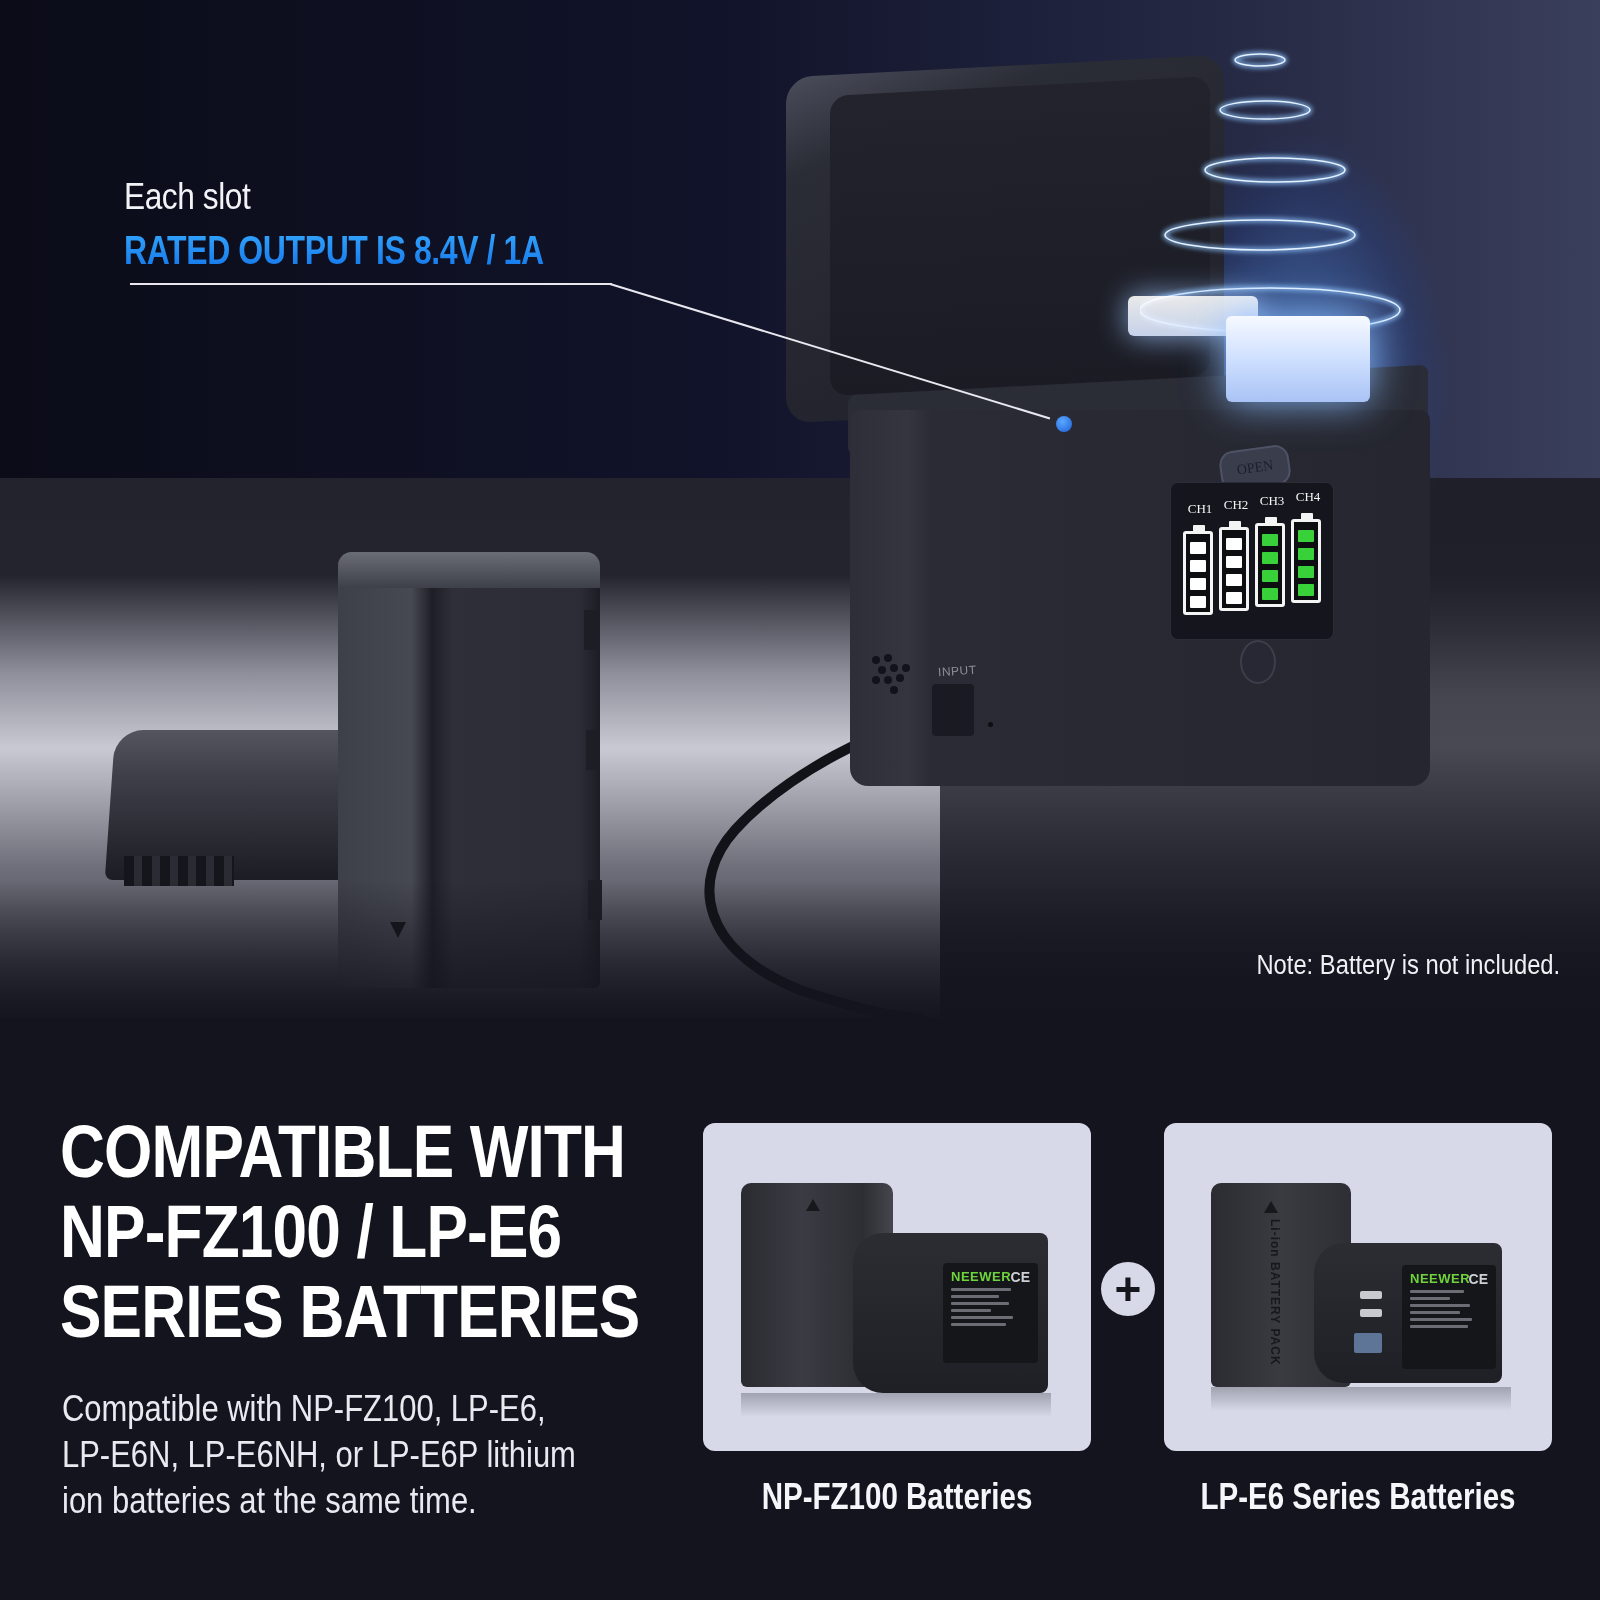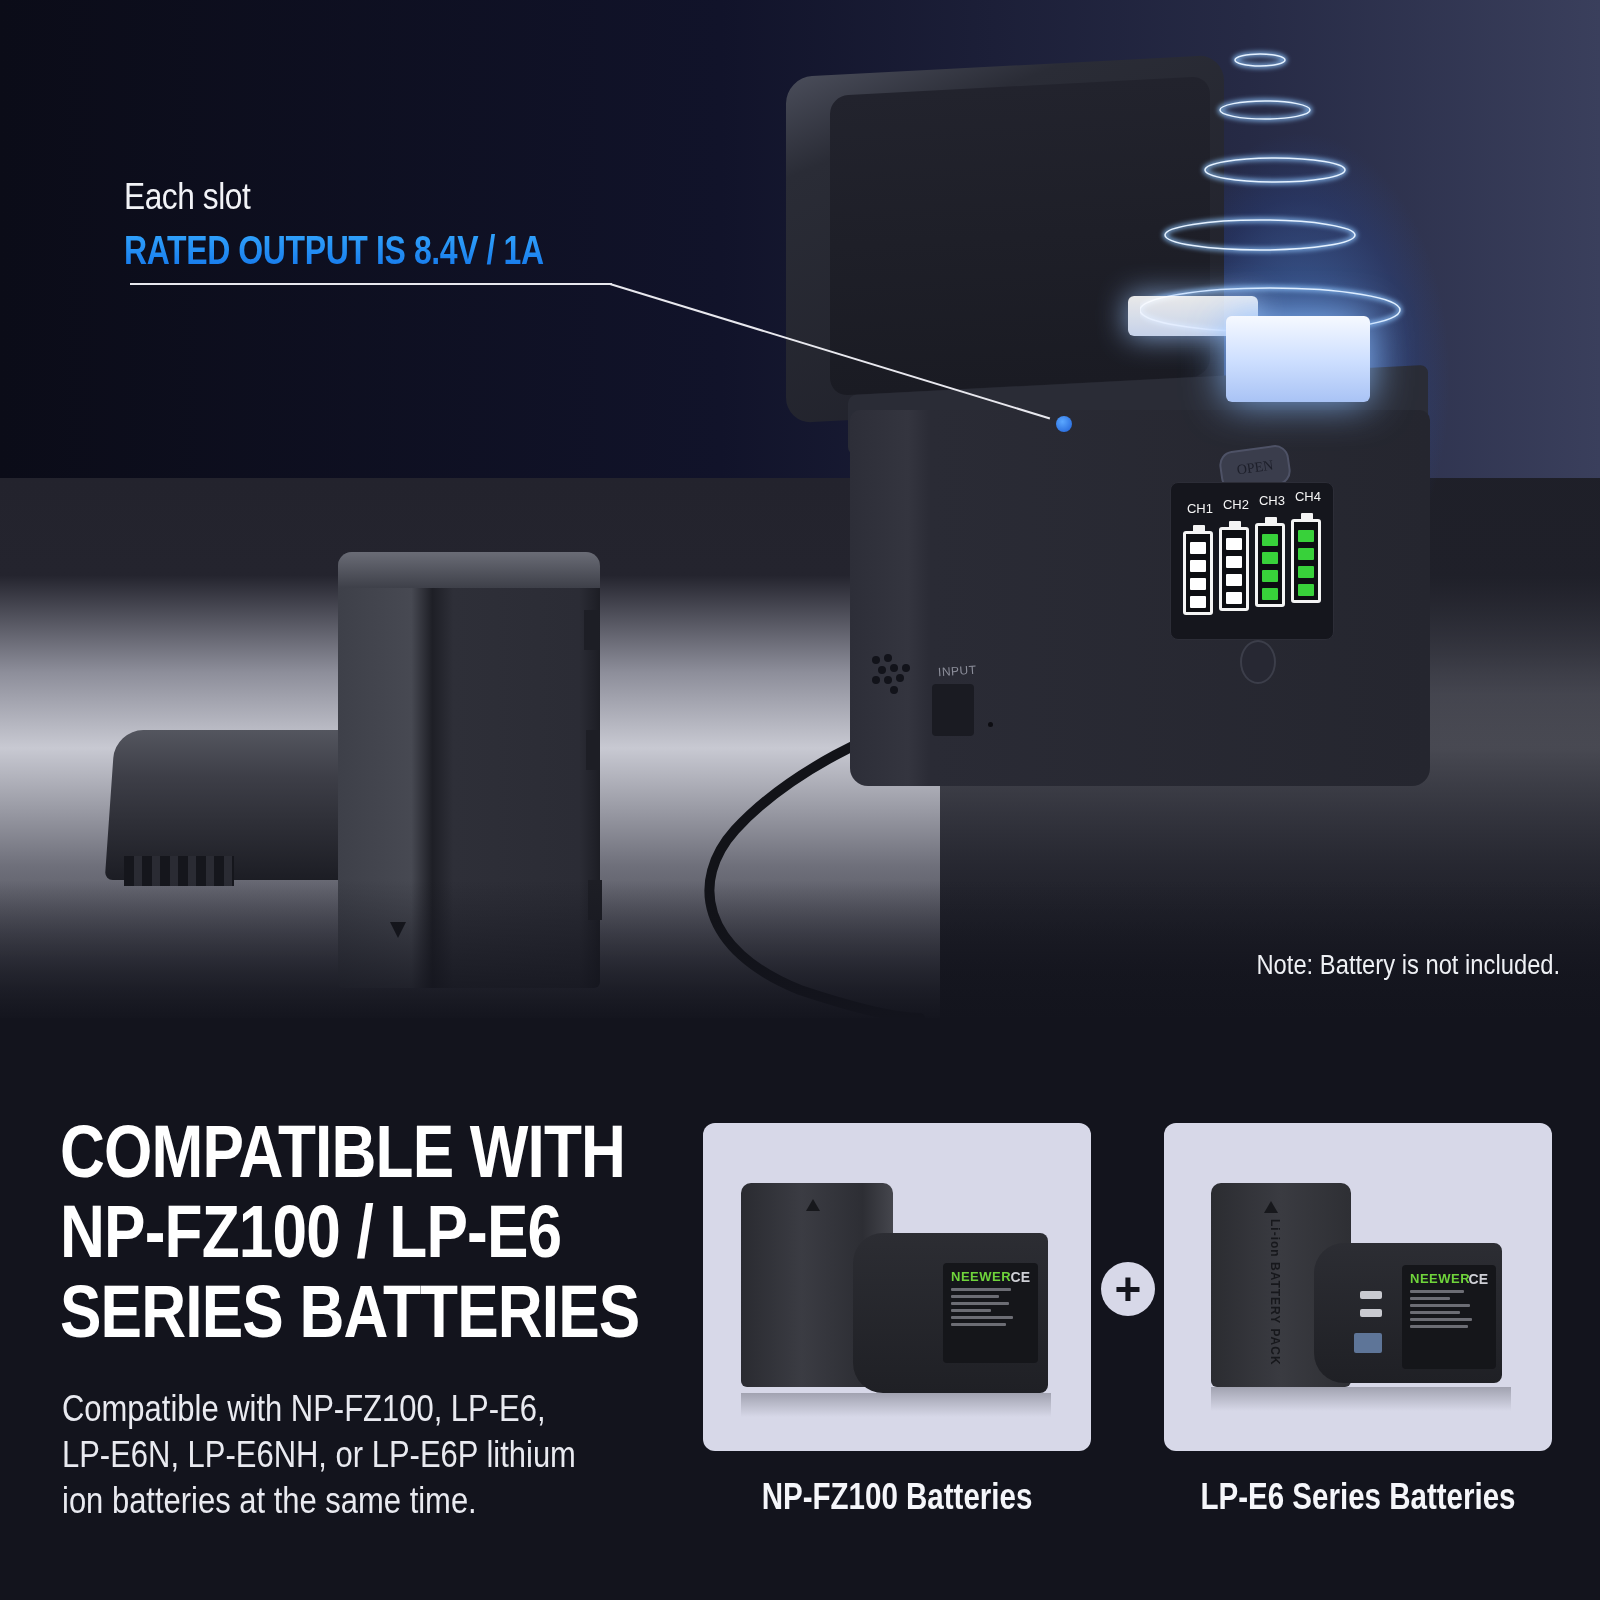--- a/index.html
+++ b/index.html
@@ -44,21 +44,21 @@
   .battery-glow { position: absolute; left: 1226px; top: 316px; width: 144px; height: 86px; border-radius: 6px;
     background: linear-gradient(180deg, #f6f9ff 0%, #cfe0ff 50%, #a9c3f5 100%); box-shadow: 0 0 40px rgba(140,190,255,0.9); }
   .battery-glow2 { position: absolute; left: 1128px; top: 296px; width: 130px; height: 40px; border-radius: 6px;
     background: linear-gradient(180deg, #ffffff, #d9e6ff); box-shadow: 0 0 30px rgba(160,200,255,0.9); opacity: 0.9; }
 
   .open-btn { position: absolute; left: 1220px; top: 448px; width: 70px; height: 40px; border-radius: 14px;
     background: #3a3d4c; border: 2px solid #4e5266; display: flex; align-items: center; justify-content: center;
     color: #1d1f2a; font-size: 14px; font-family: "Liberation Serif", serif; transform: rotate(-8deg); }
 
   .display { position: absolute; left: 1170px; top: 482px; width: 164px; height: 158px; border-radius: 8px;
-    background: #15161d; border: 1px solid #2c2d37; }
+    background: #15161d; border: 1px solid #2c2d37; font-family: Liberation Serif, serif; }
   .ch { position: absolute; top: 0; width: 34px; text-align: center; }
   .ch-label { position: absolute; width: 40px; left: -3px; font-size: 13px; color: #f5f5f5; text-align: center; }
   .cell { position: absolute; width: 30px; height: 84px; border: 3px solid #f4f4f4; border-radius: 3px; background: #0d0e12; }
   .cell::before { content: ""; position: absolute; top: -9px; left: 7px; width: 12px; height: 6px; background: #f4f4f4; border-radius: 1px 1px 0 0; }
   .seg { position: absolute; left: 4px; width: 16px; height: 12px; border-radius: 1px; }
 
   .power-btn { position: absolute; left: 1240px; top: 640px; width: 36px; height: 44px; border-radius: 50%;
     border: 2px solid #3c3e4a; background: #272833; }
   .vent { position: absolute; left: 870px; top: 652px; width: 50px; height: 44px; }
   .vent span { position: absolute; width: 8px; height: 8px; border-radius: 50%; background: #12131a; }

